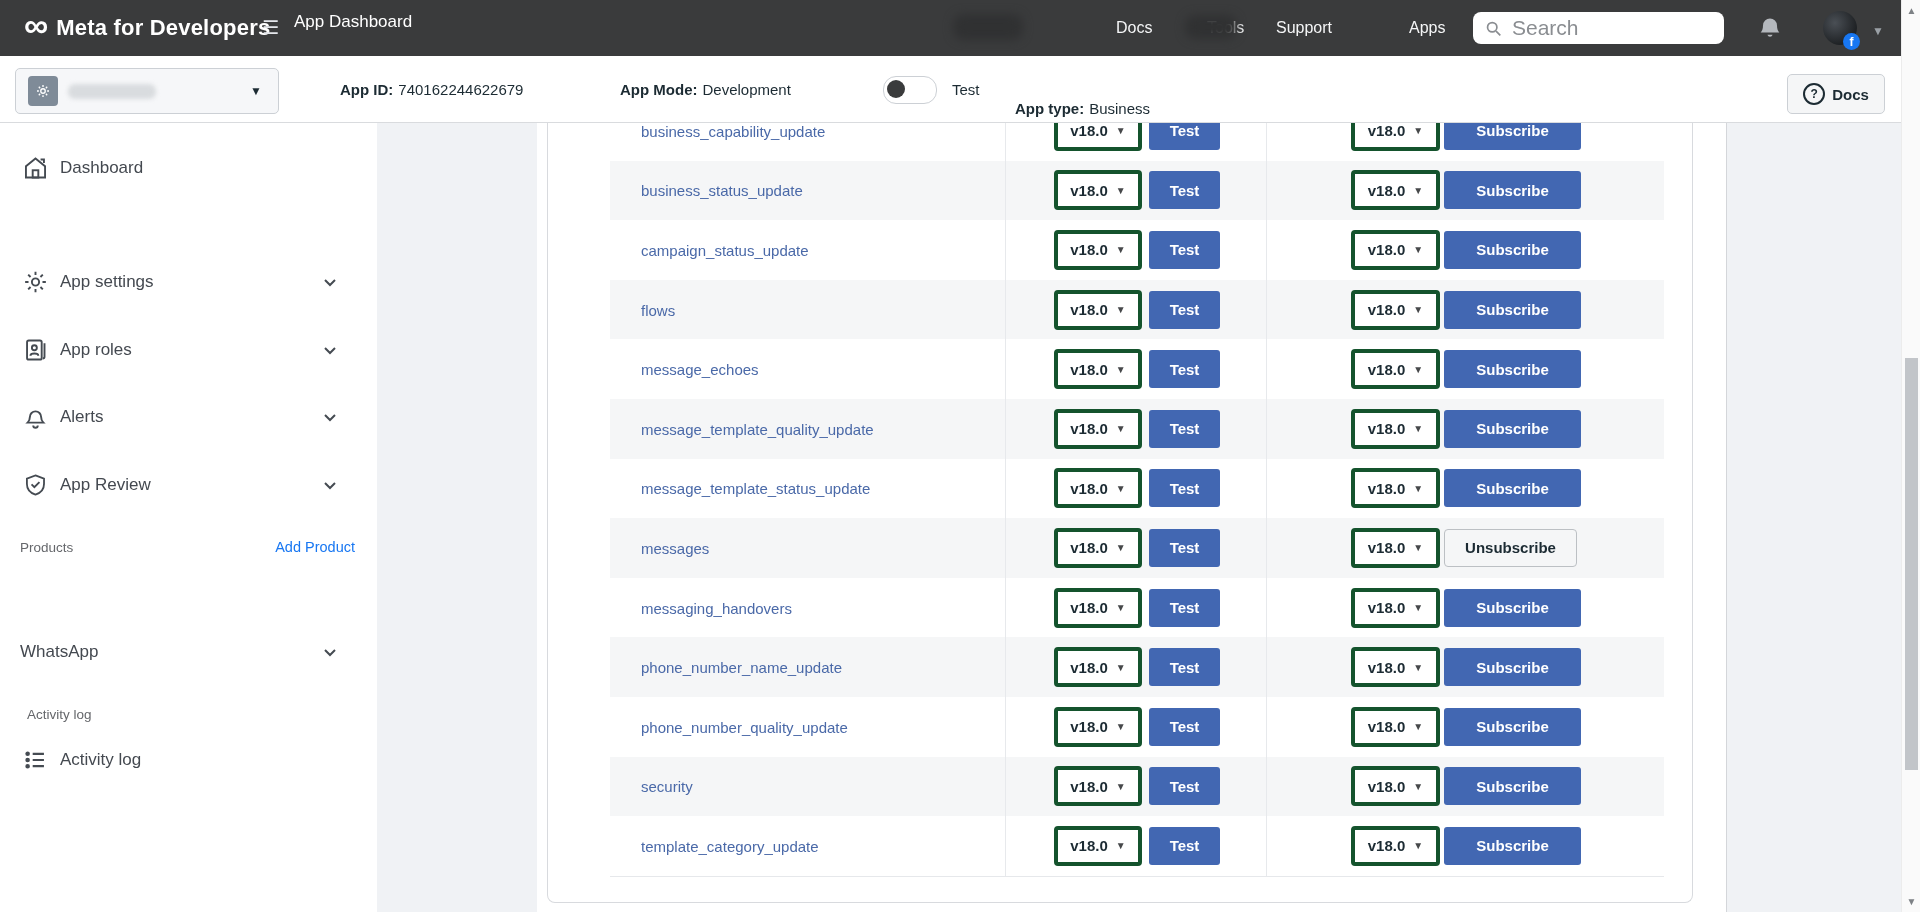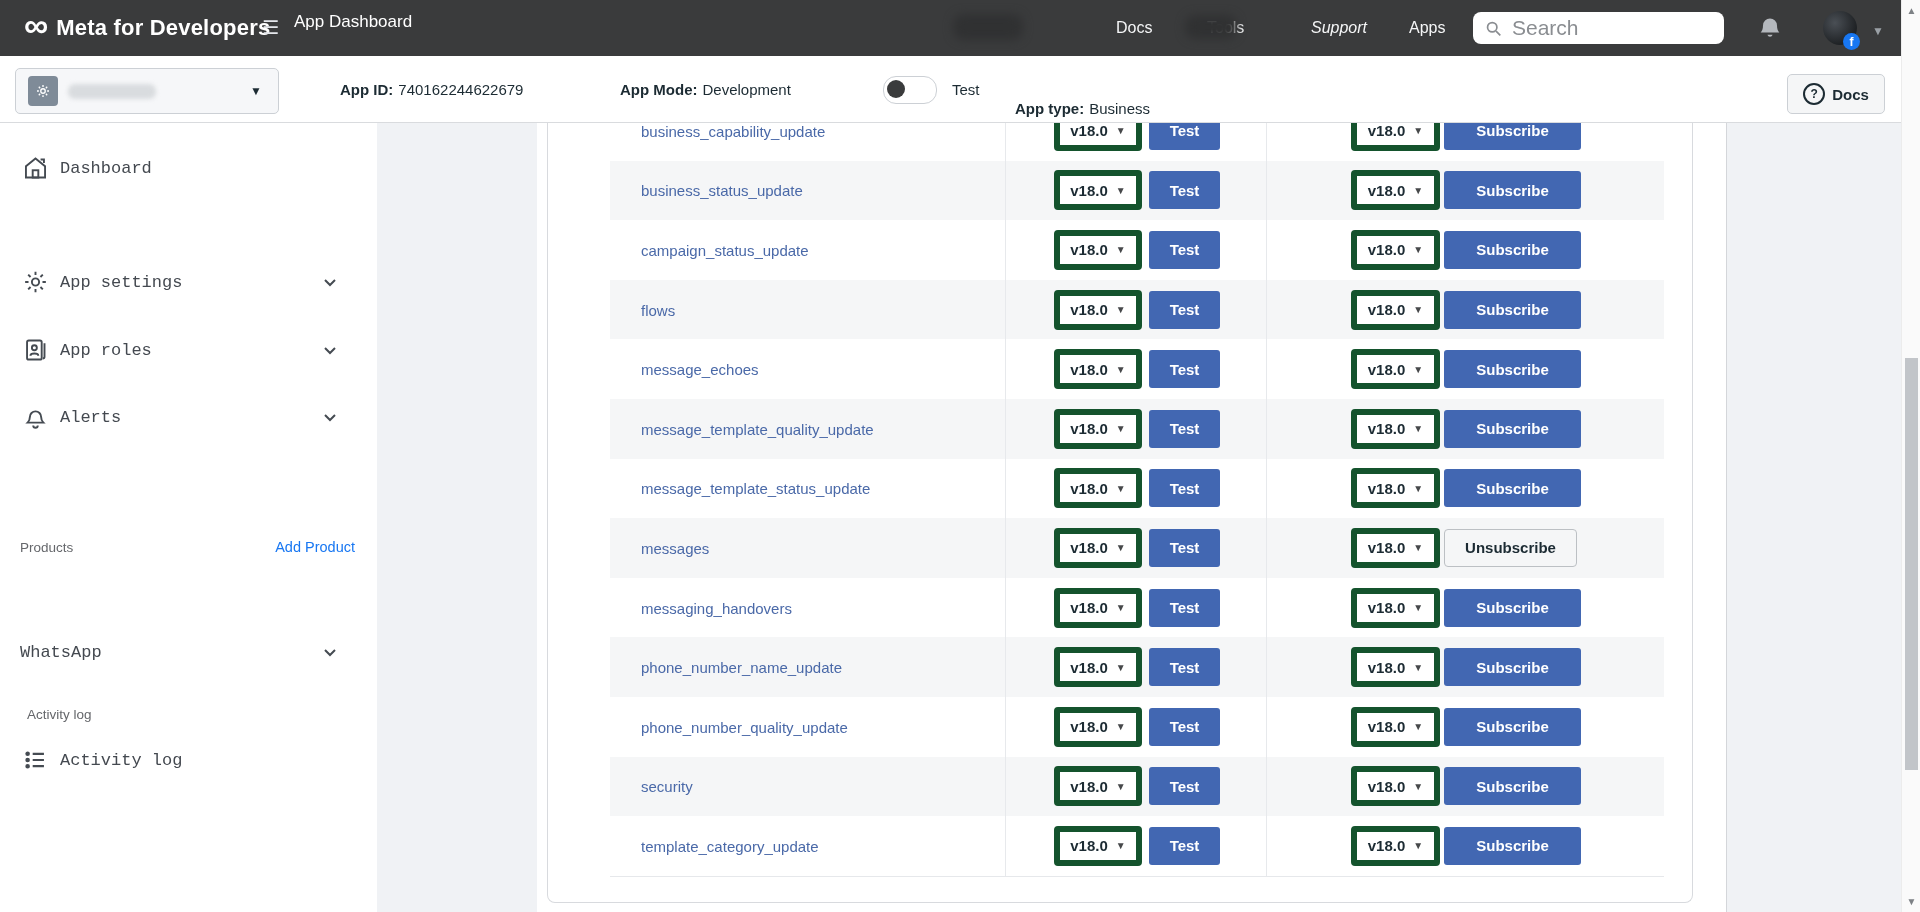--- a/index.html
+++ b/index.html
@@ -41,21 +41,21 @@
   #mode-toggle{left:883px;top:20px;width:52px;height:26px;border:1px solid #ccd0d5;border-radius:13px;
      background:#fff;cursor:pointer;}
   #mode-knob{left:3px;top:3px;width:18px;height:18px;border-radius:50%;background:#3a3b3c;position:absolute;}
   #help-btn{left:1787px;top:18px;width:96px;height:38px;background:#f5f6f7;border:1px solid #ccd0d5;border-radius:5px;
      display:flex;align-items:center;justify-content:center;gap:7px;font-size:15px;font-weight:bold;color:#1c2b33;cursor:pointer;}
   .qmark{width:18px;height:18px;border:2px solid #1c2b33;border-radius:50%;font-size:12px;font-weight:bold;
      display:flex;align-items:center;justify-content:center;}
 
   
   #sidebar{left:0;top:122px;width:377px;height:790px;background:#fff;z-index:20;}
-  .side-item{position:absolute;left:0;width:377px;height:44px;cursor:pointer;font-family:Liberation Mono, monospace;}
+  .side-item{position:absolute;left:0;width:377px;height:44px;cursor:pointer;}
   .side-icon{position:absolute;left:22px;top:50%;transform:translateY(-50%);display:flex;}
   .side-label{position:absolute;left:60px;top:50%;transform:translateY(-50%);font-size:17px;color:#444950;}
   .side-chev{position:absolute;left:322px;top:50%;transform:translateY(-50%);display:flex;}
   .section-label{position:absolute;font-size:13.5px;color:#65676b;}
   #add-product{position:absolute;font-size:14.5px;color:#1877f2;cursor:pointer;}
   #webhooks-box{position:absolute;left:15px;top:443px;width:345px;height:52px;background:#e7f3ff;
      border:4px solid #e0282e;box-sizing:border-box;cursor:pointer;z-index:22;}
   #webhooks-box span{position:absolute;left:24px;top:50%;transform:translateY(-50%);
      font-size:18px;font-weight:bold;color:#1877f2;}
   #whatsapp-item .side-label{left:20px;}
@@ -66,21 +66,21 @@
   #card{left:547px;top:90px;width:1146px;height:813px;background:#fff;border:1px solid #d8dade;
      border-top:none;border-radius:0 0 8px 8px;box-sizing:border-box;z-index:3;}
   .colsep{position:absolute;top:101px;height:775px;width:1px;background:#e7e9ec;z-index:5;}
   #table-bottom-line{left:610px;top:876px;width:1054px;height:1px;background:#e6e8eb;z-index:5;}
 
   .trow{position:absolute;left:610px;width:1054px;height:59.6px;z-index:4;}
   .trow.alt{background:#f5f6f7;}
   .field-link{position:absolute;left:31px;top:50%;transform:translateY(-50%);color:#4a69a8;font-size:15px;
      text-decoration:none;cursor:pointer;}
   .vsel{position:absolute;left:444px;top:50%;transform:translateY(-50%);width:88px;height:40px;background:#fff;
-     border:6px solid #14532d;border-radius:4px;box-sizing:border-box;display:flex;align-items:center;
+     border:4px solid #14532d;border-radius:4px;box-sizing:border-box;display:flex;align-items:center;
      justify-content:center;gap:8px;font-weight:bold;font-size:15px;color:#1c2b33;cursor:pointer;}
   .vsel.v2{left:741px;width:89px;}
   .vcaret{font-size:10px;color:#46484a;}
   .btn{position:absolute;top:50%;transform:translateY(-50%);height:38px;border:none;border-radius:3px;
      background:#4267b2;color:#fff;font-weight:bold;font-size:15px;font-family:inherit;cursor:pointer;}
   .btn.test{left:539px;width:71px;}
   .btn.action{left:834px;width:137px;}
   .btn.action.light{background:#f5f6f7;border:1px solid #bcc0c4;color:#1c2b33;width:133px;border-radius:4px;}
 
   
@@ -321,20 +321,34 @@
         <path d="M10 19.5 a2 2 0 0 0 4 0"></path>
       </svg>
       </span>
     <span class="side-label">Alerts</span>
     <span class="side-chev">
       <svg width="16" height="16" viewBox="0 0 16 16" fill="none" stroke="#454b52" stroke-width="2">
           <path d="M3 6 l5 5 l5 -5"></path>
         </svg>
       </span>
   </div>
+  <div class="side-item" style="top:341px;">
+    <span class="side-icon">
+      <svg width="27" height="27" viewBox="0 0 24 24" fill="none" stroke="#454b52" stroke-width="1.7">
+        <path d="M12 3 l8 3 v5 c0 5-3.5 8.5-8 10 c-4.5-1.5-8-5-8-10 V6 Z" transform="scale(0.95) translate(0.6,0.6)"></path>
+        <path d="M8.5 11.5 l2.5 2.5 l4.5 -4.5"></path>
+      </svg>
+      </span>
+    <span class="side-label">App Review</span>
+    <span class="side-chev">
+      <svg width="16" height="16" viewBox="0 0 16 16" fill="none" stroke="#454b52" stroke-width="2">
+          <path d="M3 6 l5 5 l5 -5"></path>
+        </svg>
+      </span>
+  </div>
 
   <span class="section-label" style="left:20px;top:418px;">Products</span>
   <span id="add-product" style="right:22px;top:417px;">Add Product</span>
 
 
   <div class="side-item" id="whatsapp-item" style="top:508px;">
     <span class="side-label">WhatsApp</span>
     <span class="side-chev">
       <svg width="16" height="16" viewBox="0 0 16 16" fill="none" stroke="#454b52" stroke-width="2">
           <path d="M3 6 l5 5 l5 -5"></path>
@@ -397,21 +411,21 @@
     <span class="brand-txt">Meta for Developers</span>
   </div>
   <div class="abs hamburger">☰</div>
   <div class="abs dash-title">App Dashboard</div>
 
   <div class="abs smudge" style="left:953px;top:14px;width:70px;height:26px;"></div>
   <div class="abs smudge" style="left:1185px;top:15px;width:52px;height:24px;"></div>
 
   <div class="abs nav-link" style="left:1116px;">Docs</div>
   <div class="abs nav-link" style="left:1207px;">Tools</div>
-  <div class="abs nav-link" style="left:1311px;font-style:italic;">Support</div>
+  <div class="abs nav-link" style="left:1276px;">Support</div>
   <div class="abs nav-link" style="left:1409px;">Apps</div>
 
   <div class="abs" id="search">
     <span class="search-glyph">
       <svg width="17" height="17" viewBox="0 0 20 20" fill="none" stroke="#8a8d91" stroke-width="2">
         <circle cx="8.5" cy="8.5" r="5.5"></circle>
           <path d="M13 13 L18 18"></path>
       </svg>
       </span>
     <input type="text" placeholder="Search" style="">

